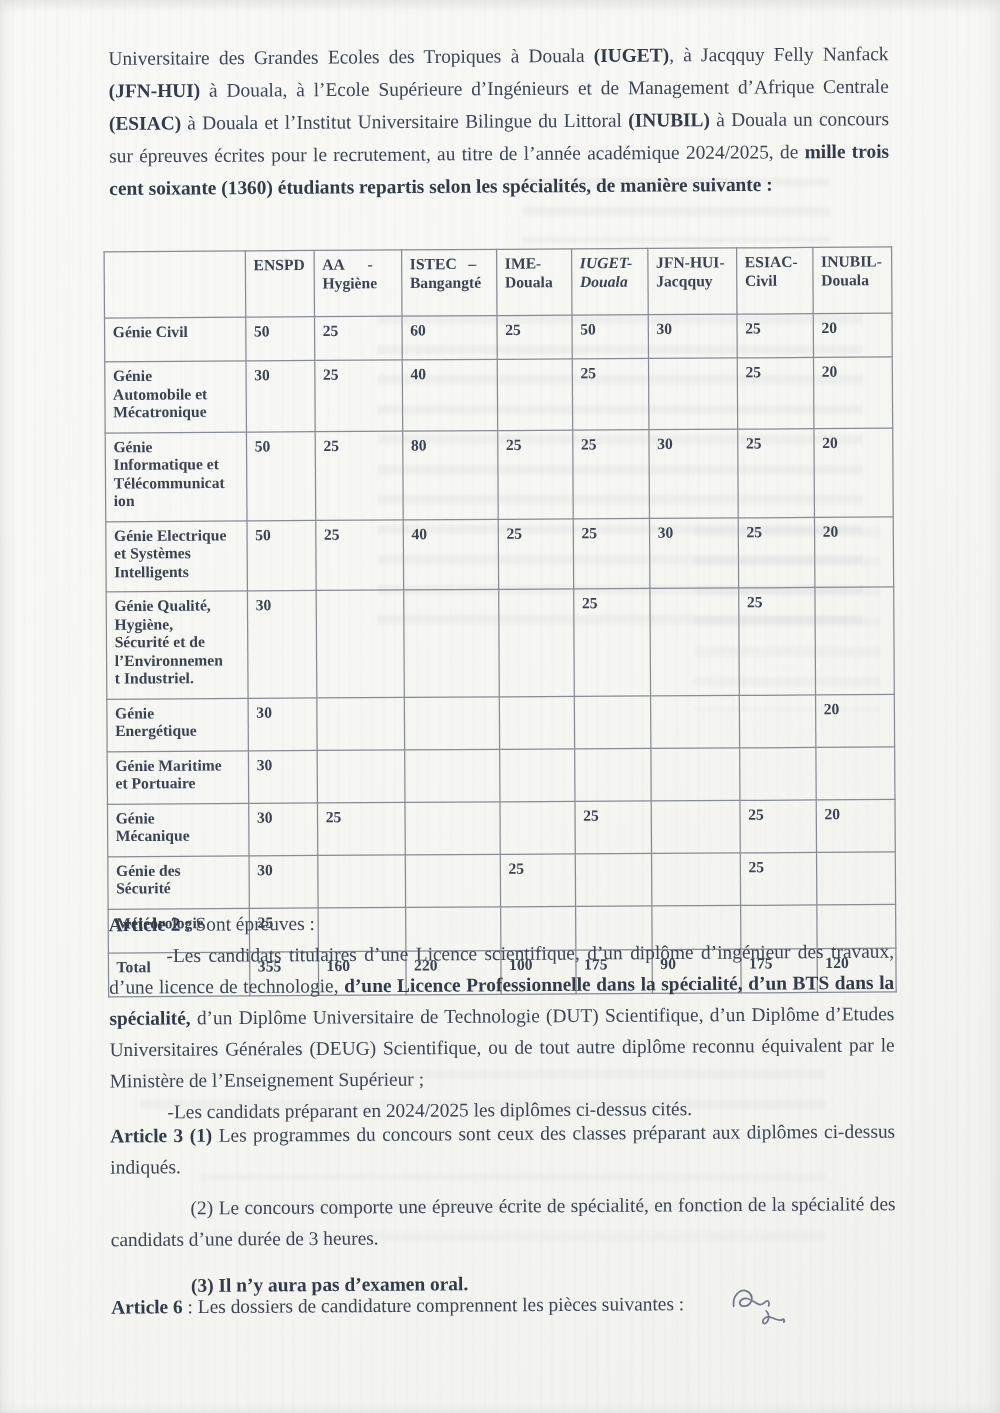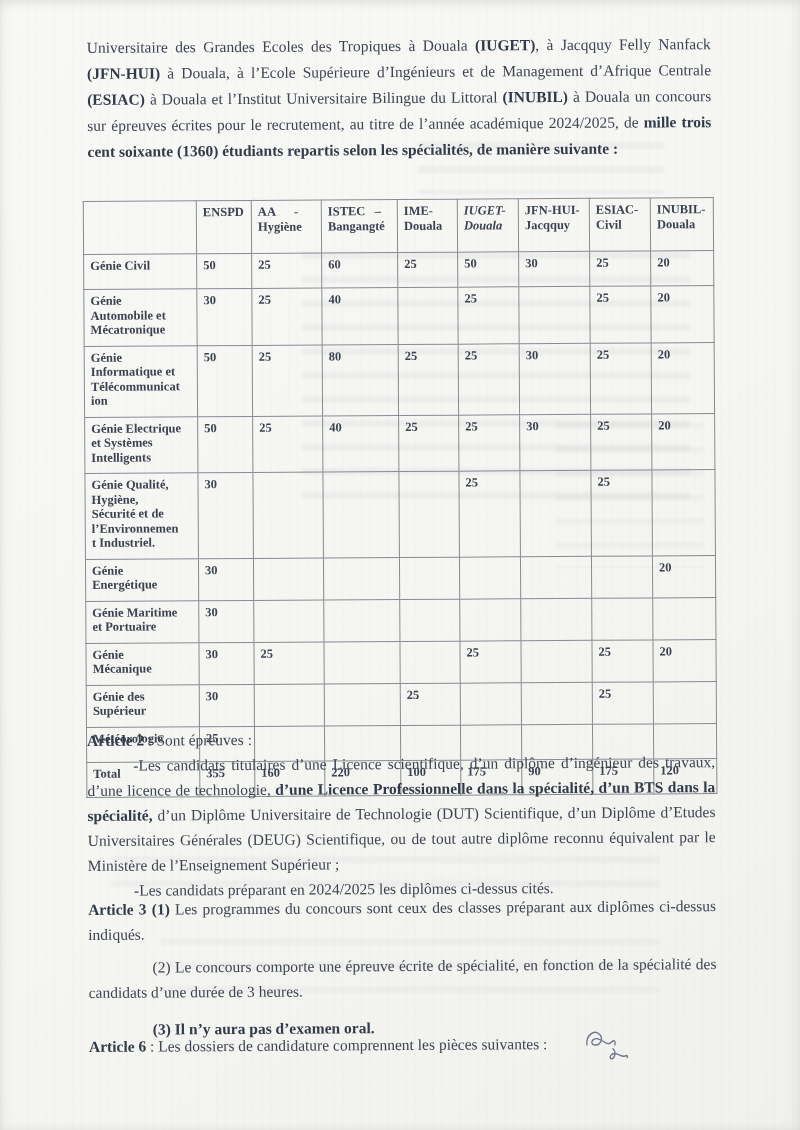--- a/index.html
+++ b/index.html
@@ -223,21 +223,21 @@
             <td>25</td>
             <td></td>
             <td></td>
             <td>25</td>
             <td></td>
             <td>25</td>
             <td>20</td>
           </tr>
           <tr>
             <td class="lbl">Génie des
-Supérieur</td>
+Sécurité</td>
             <td>30</td>
             <td></td>
             <td></td>
             <td>25</td>
             <td></td>
             <td></td>
             <td>25</td>
             <td></td>
           </tr>
           <tr>

